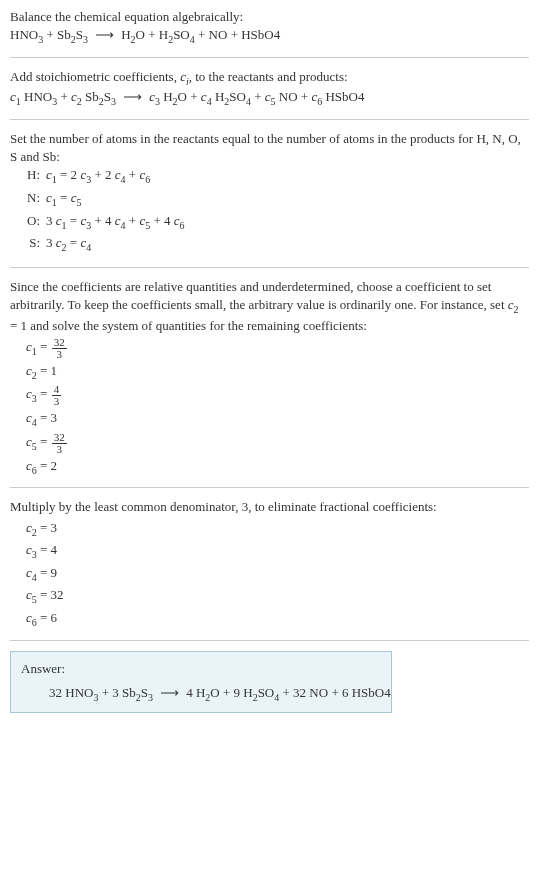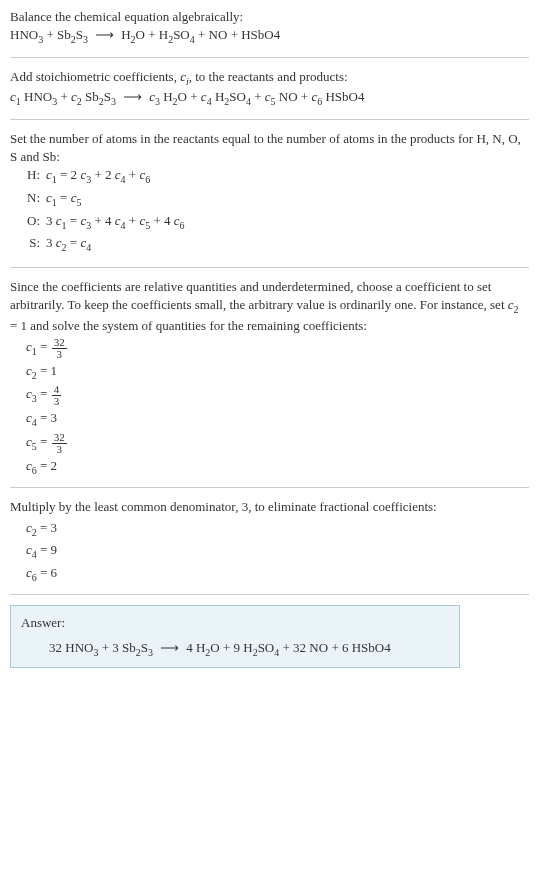--- a/index.html
+++ b/index.html
@@ -62,21 +62,21 @@
     line-height: 1;
     margin: 0 1px;
   }
   .frac .num { display:block; border-bottom:1px solid #333; padding:0 2px; }
   .frac .den { display:block; padding:0 2px; }
   
   .answer-box {
     border: 1px solid #a8c8d8;
     background: #eaf4f8;
     padding: 8px 10px;
-    width: 450px;
+    width: 382px;
     box-sizing: border-box;
   }
   .answer-box .ans-label {
     font-size: 13px;
     margin-bottom: 6px;
   }
   .answer-box .ans-eq {
     padding-left: 28px;
   }
 </style>
@@ -146,21 +146,23 @@
     <div><span class="ital">c</span><span class="sub">6</span><span> = 2</span></div>
   </div>
 </div>
 
 <hr class="divider">
 
 <div class="section">
   <div>Multiply by the least common denominator, 3, to eliminate fractional coefficients:</div>
   <div class="coeff-list">
     <div><span class="ital">c</span><span class="sub">2</span><span> = 3</span></div>
+    <div><span class="ital">c</span><span class="sub">3</span><span> = 4</span></div>
     <div><span class="ital">c</span><span class="sub">4</span><span> = 9</span></div>
+    <div><span class="ital">c</span><span class="sub">5</span><span> = 32</span></div>
     <div><span class="ital">c</span><span class="sub">6</span><span> = 6</span></div>
   </div>
 </div>
 
 <hr class="divider">
 
 <div class="section">
   <div class="answer-box">
     <div class="ans-label">Answer:</div>
     <div class="ans-eq equation">

